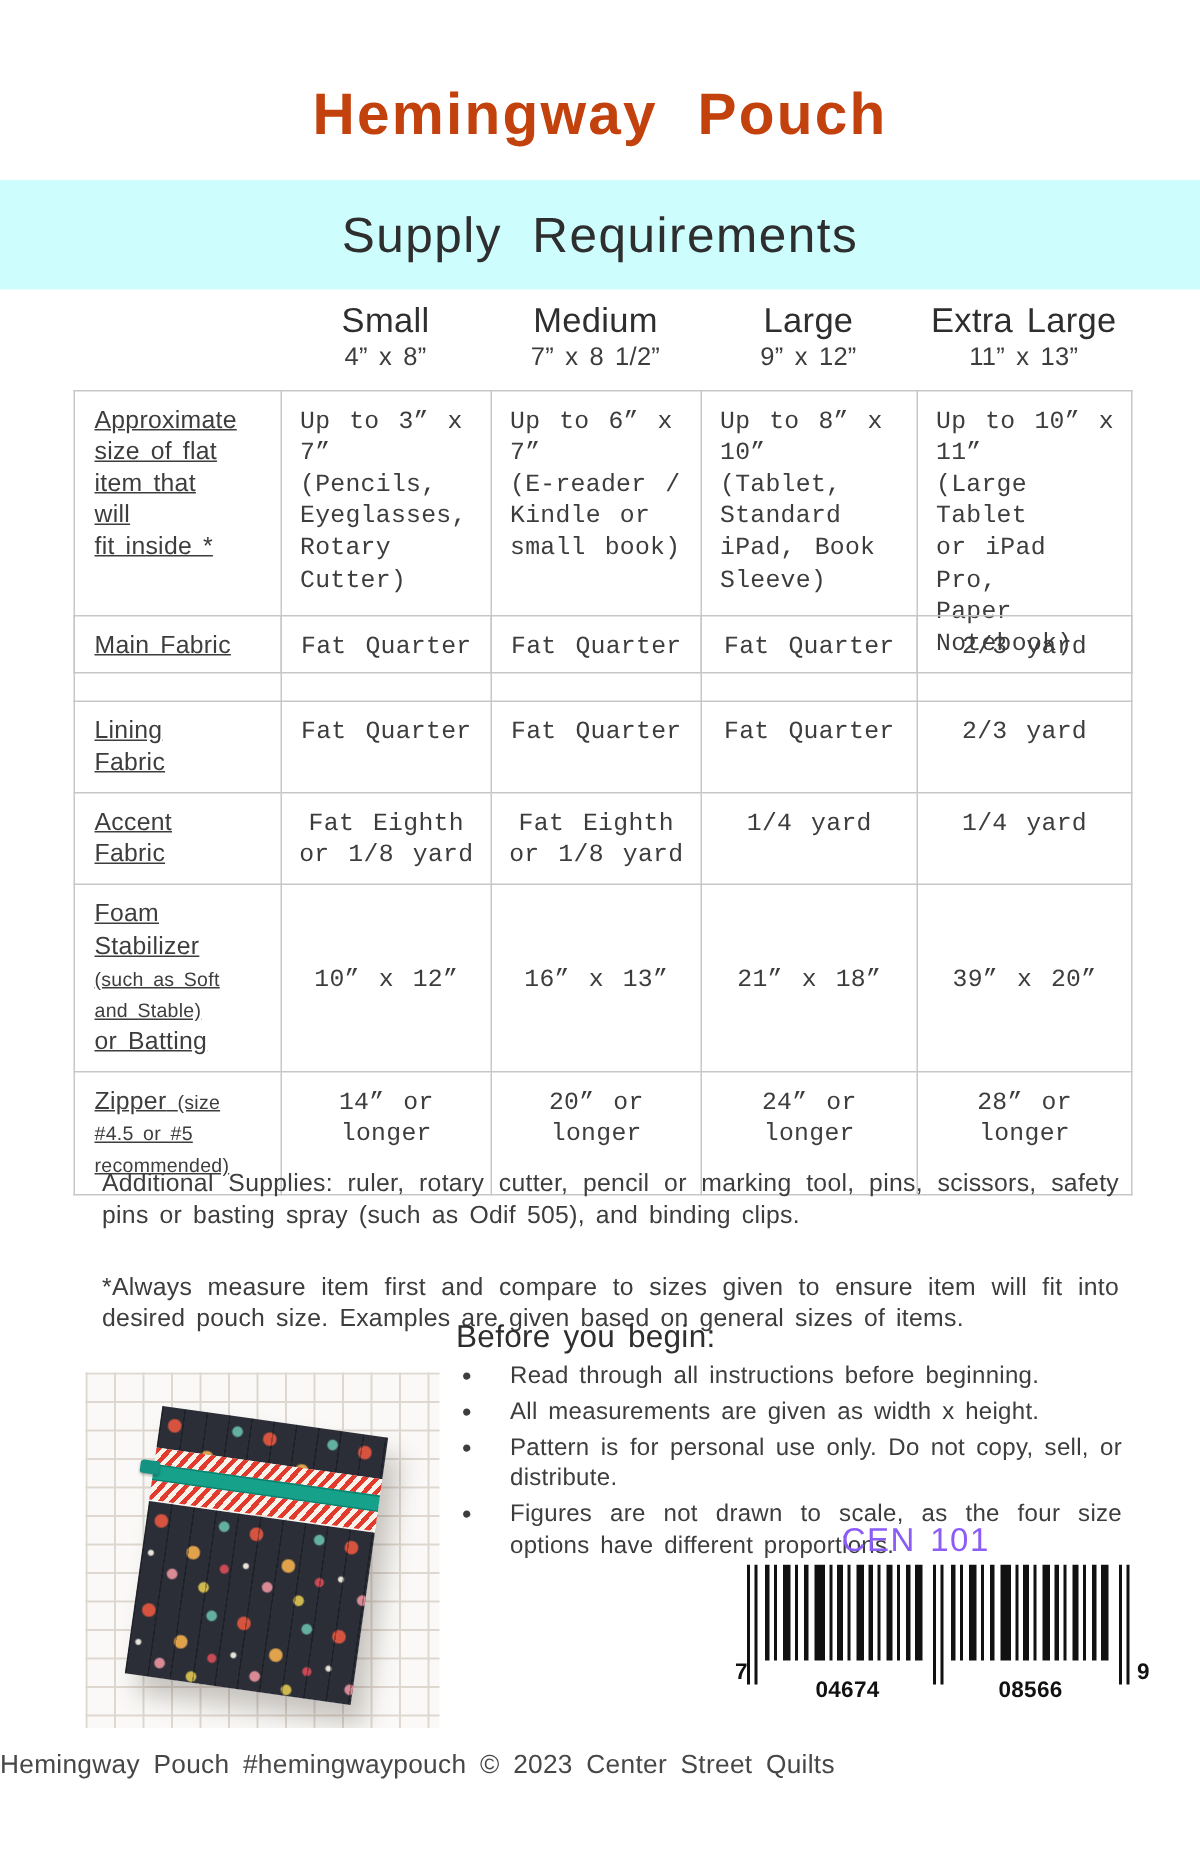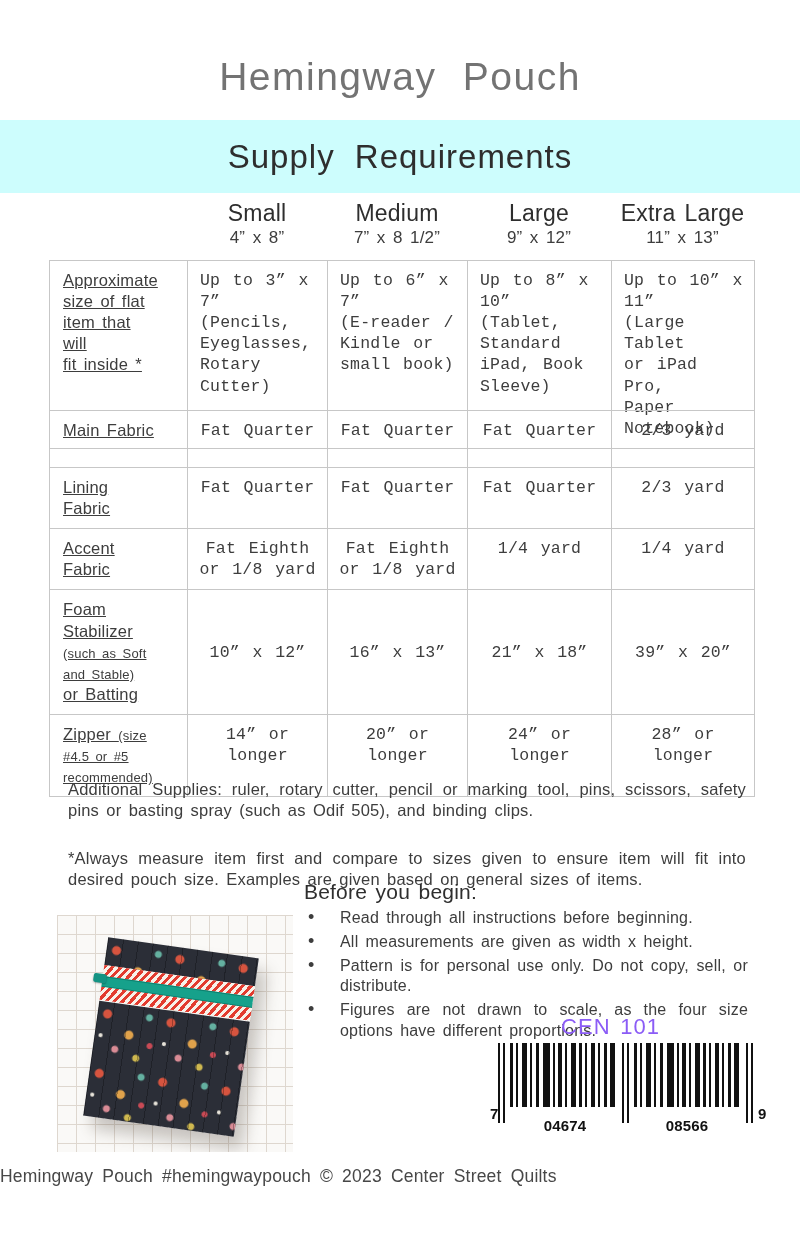--- a/index.html
+++ b/index.html
@@ -2,21 +2,21 @@
 <html><head>
 <meta charset="utf-8">
 <style>
   html,body{margin:0;padding:0;background:#ffffff;}
   body{font-family:"Liberation Sans","DejaVu Sans",sans-serif;color:#3d3d3d;}
   .page{position:relative;width:800px;height:1237px;background:#fff;overflow:hidden;
         letter-spacing:.2px;word-spacing:2.5px;}
 
   
   .title{position:absolute;top:55px;left:0;right:0;text-align:center;
-         font-size:39px;font-weight:400;color:#737373;letter-spacing:1.5px;word-spacing:14px;}
+         font-size:39px;font-weight:700;color:#c2410c;letter-spacing:1.5px;word-spacing:14px;}
   .band{position:absolute;top:120px;height:73px;left:0;right:0;background:#cdfdfd;
         display:flex;align-items:center;justify-content:center;
         font-size:33px;color:#2e2e2e;letter-spacing:1px;word-spacing:10px;}
 
   
   .size-head{position:absolute;top:200px;left:49px;width:705px;display:flex;}
   .size-head .spacer{width:138px;}
   .size-col{text-align:center;}
   .size-col:nth-child(2){width:140px;}
   .size-col:nth-child(3){width:140px;}

